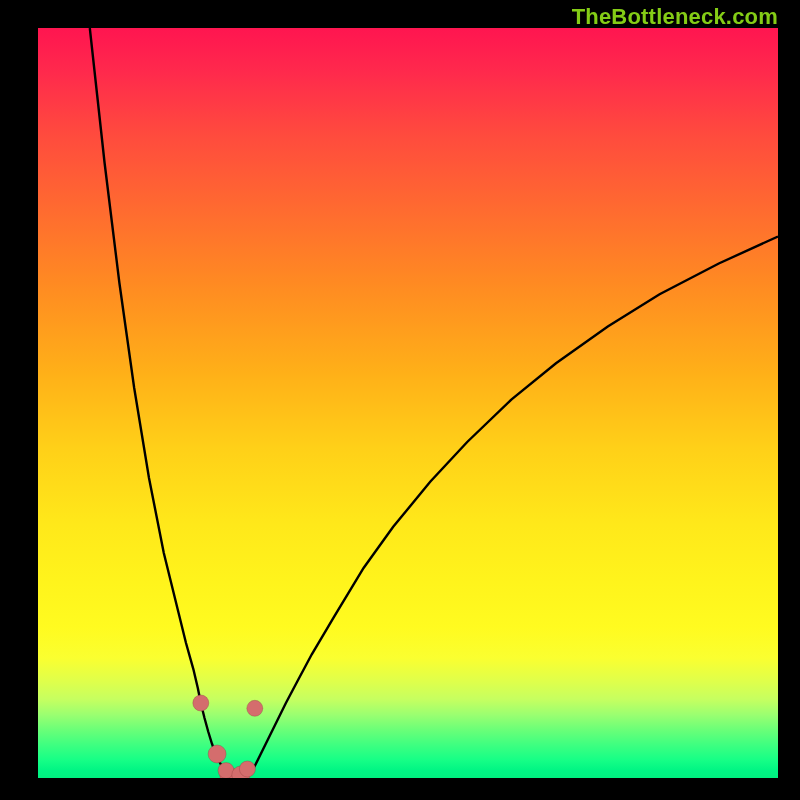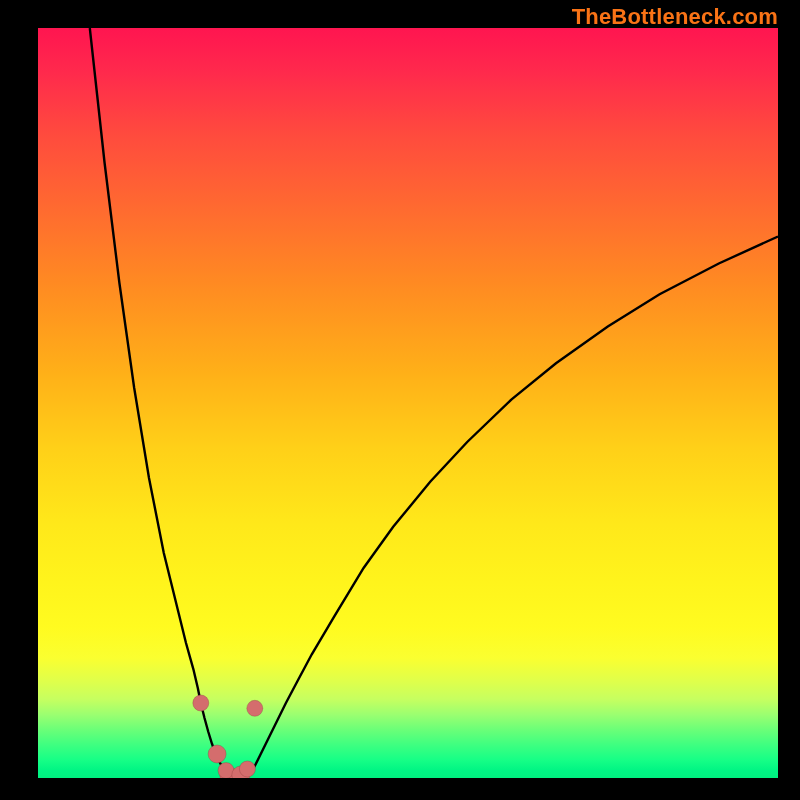--- a/index.html
+++ b/index.html
@@ -63,21 +63,21 @@
     stroke: #000;
     stroke-width: 2.4;
   }
   .watermark {
     position: absolute;
     top: 4px;
     right: 22px;
     font-family: Arial, Helvetica, sans-serif;
     font-size: 22px;
     font-weight: 600;
-    color: #f97316;
+    color: #84cc16;
     letter-spacing: 0.2px;
     user-select: none;
     margin-left: 45px;
   }
 </style>
 </head>
 <body>
 
 <div class="frame">
   <div class="plot-area">

